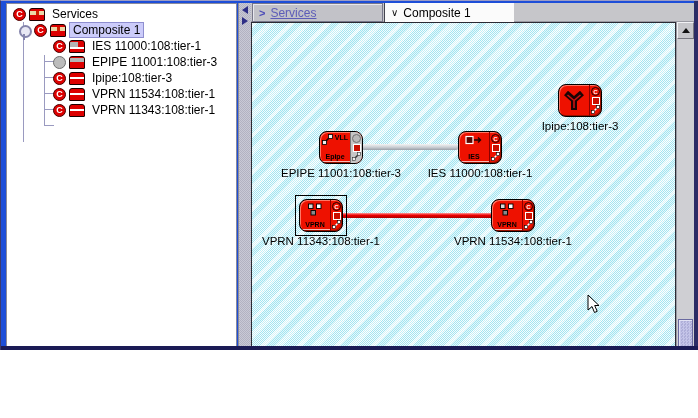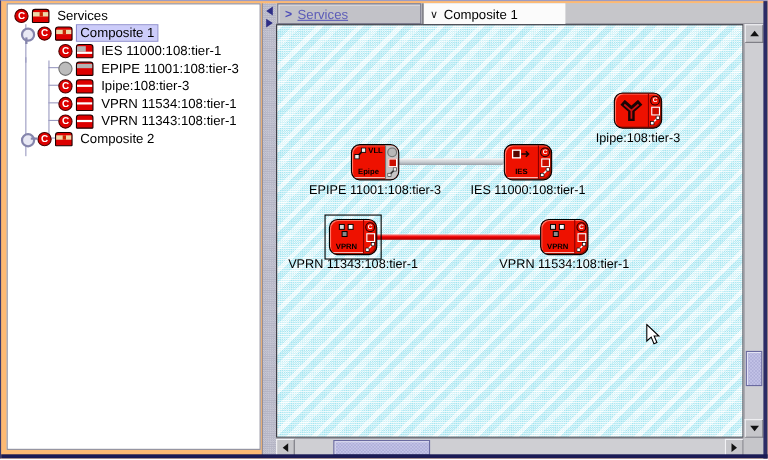--- a/index.html
+++ b/index.html
@@ -1,19 +1,19 @@
 <!DOCTYPE html>
 <html><head>
 <meta charset="utf-8">
 <style>
   * { margin:0; padding:0; box-sizing:border-box; }
   html,body { font-family:"Liberation Sans", sans-serif; }
   .window {
-    position:relative; width:698px; height:417px;
-    background:#fdba74; border-left:1px solid #3a3a6e; border-top:1px solid #9c9cc4;
+    position:relative; width:698px; height:350px;
+    background:#1d4ed8; border-left:1px solid #3a3a6e; border-top:1px solid #9c9cc4;
     overflow:hidden;
   }
   .right-border { position:absolute; right:0; top:0; width:4px; height:418px; background:#2c2c66; }
   .bottom-border { position:absolute; left:0; bottom:0; width:698px; height:4px; background:#1b1b55; }
 
   
   .tree-panel {
     position:absolute; left:5px; top:2px; width:231px; height:406px;
     background:#ffffff; border:1px solid #8a8a9a; overflow:hidden;
   }
@@ -171,26 +171,20 @@
       <div class="trow lvl2">
         <span class="badge c"></span>
         <span class="jar service"></span>
         <span class="tlabel">VPRN 11534:108:tier-1</span>
       </div>
       <div class="trow lvl2">
         <span class="badge c"></span>
         <span class="jar service"></span>
         <span class="tlabel">VPRN 11343:108:tier-1</span>
       </div>
-      <div class="trow lvl1">
-        <span class="handle collapsed"></span>
-        <span class="badge c"></span>
-        <span class="jar composite"></span>
-        <span class="tlabel">Composite 2</span>
-      </div>
     </div>
   </div>
 
   <div class="splitter">
     <div class="split-arrow split-left"></div>
     <div class="split-arrow split-right"></div>
   </div>
 
   <div class="right-panel">
 

